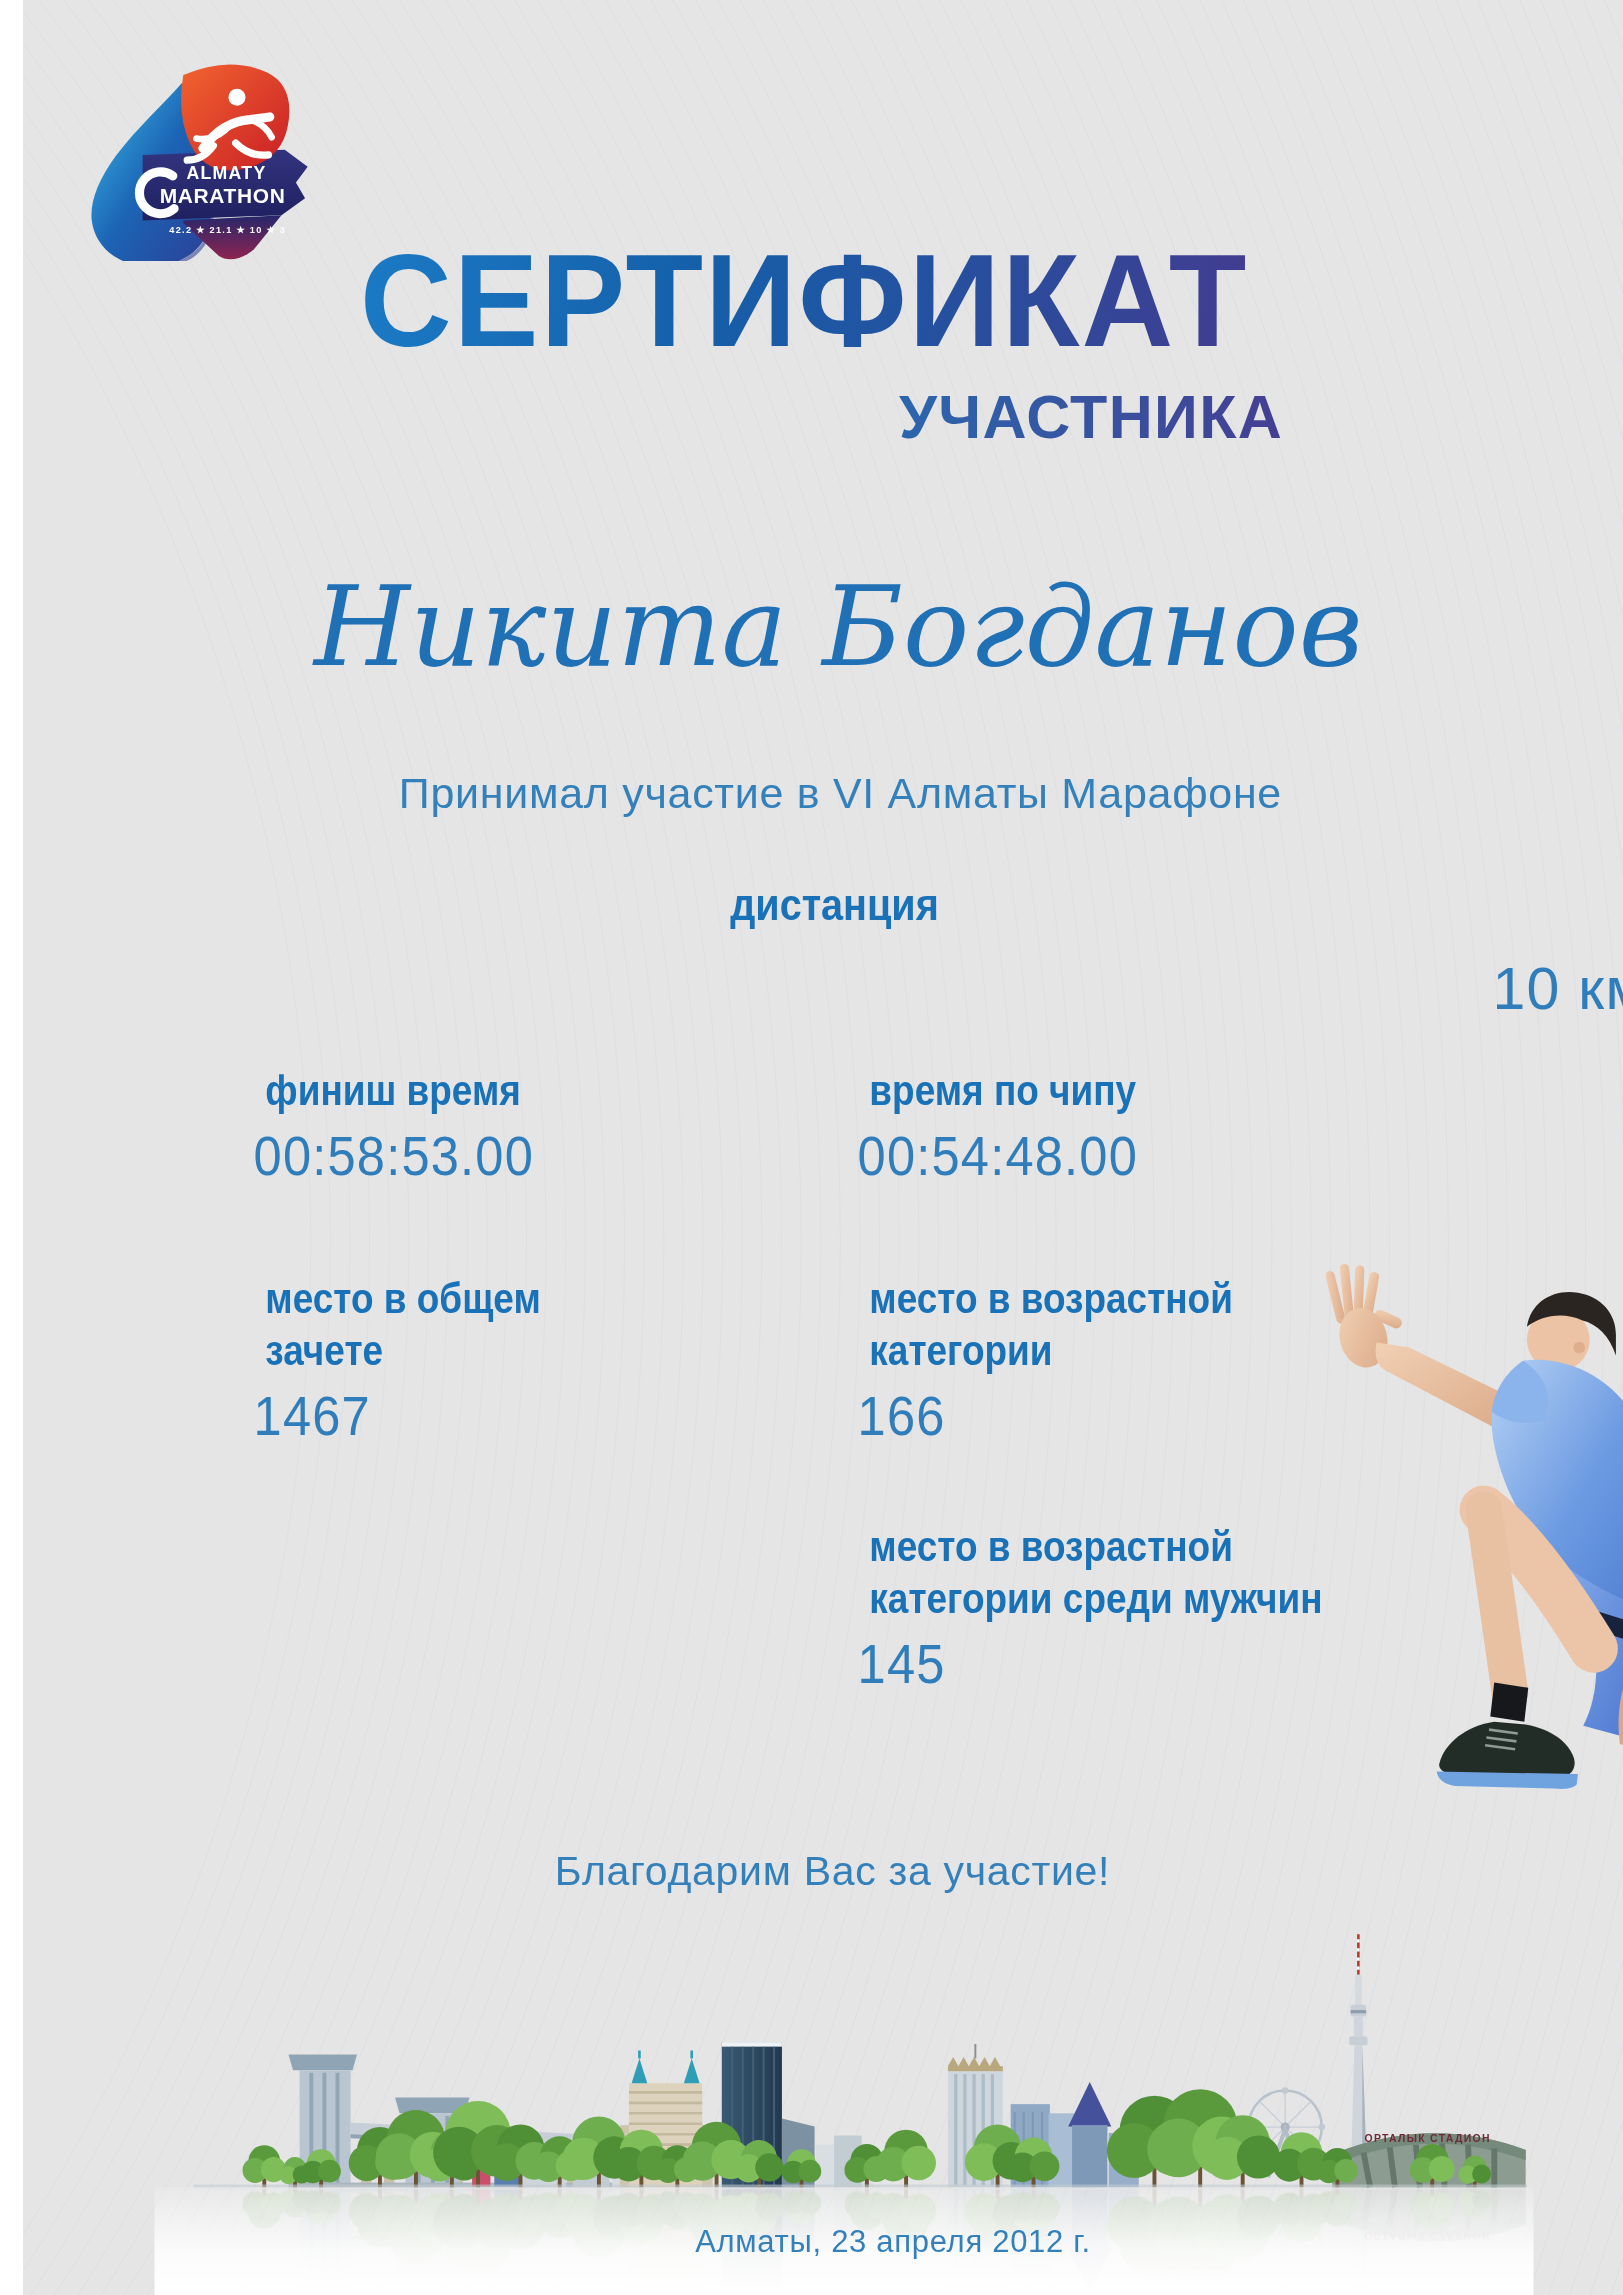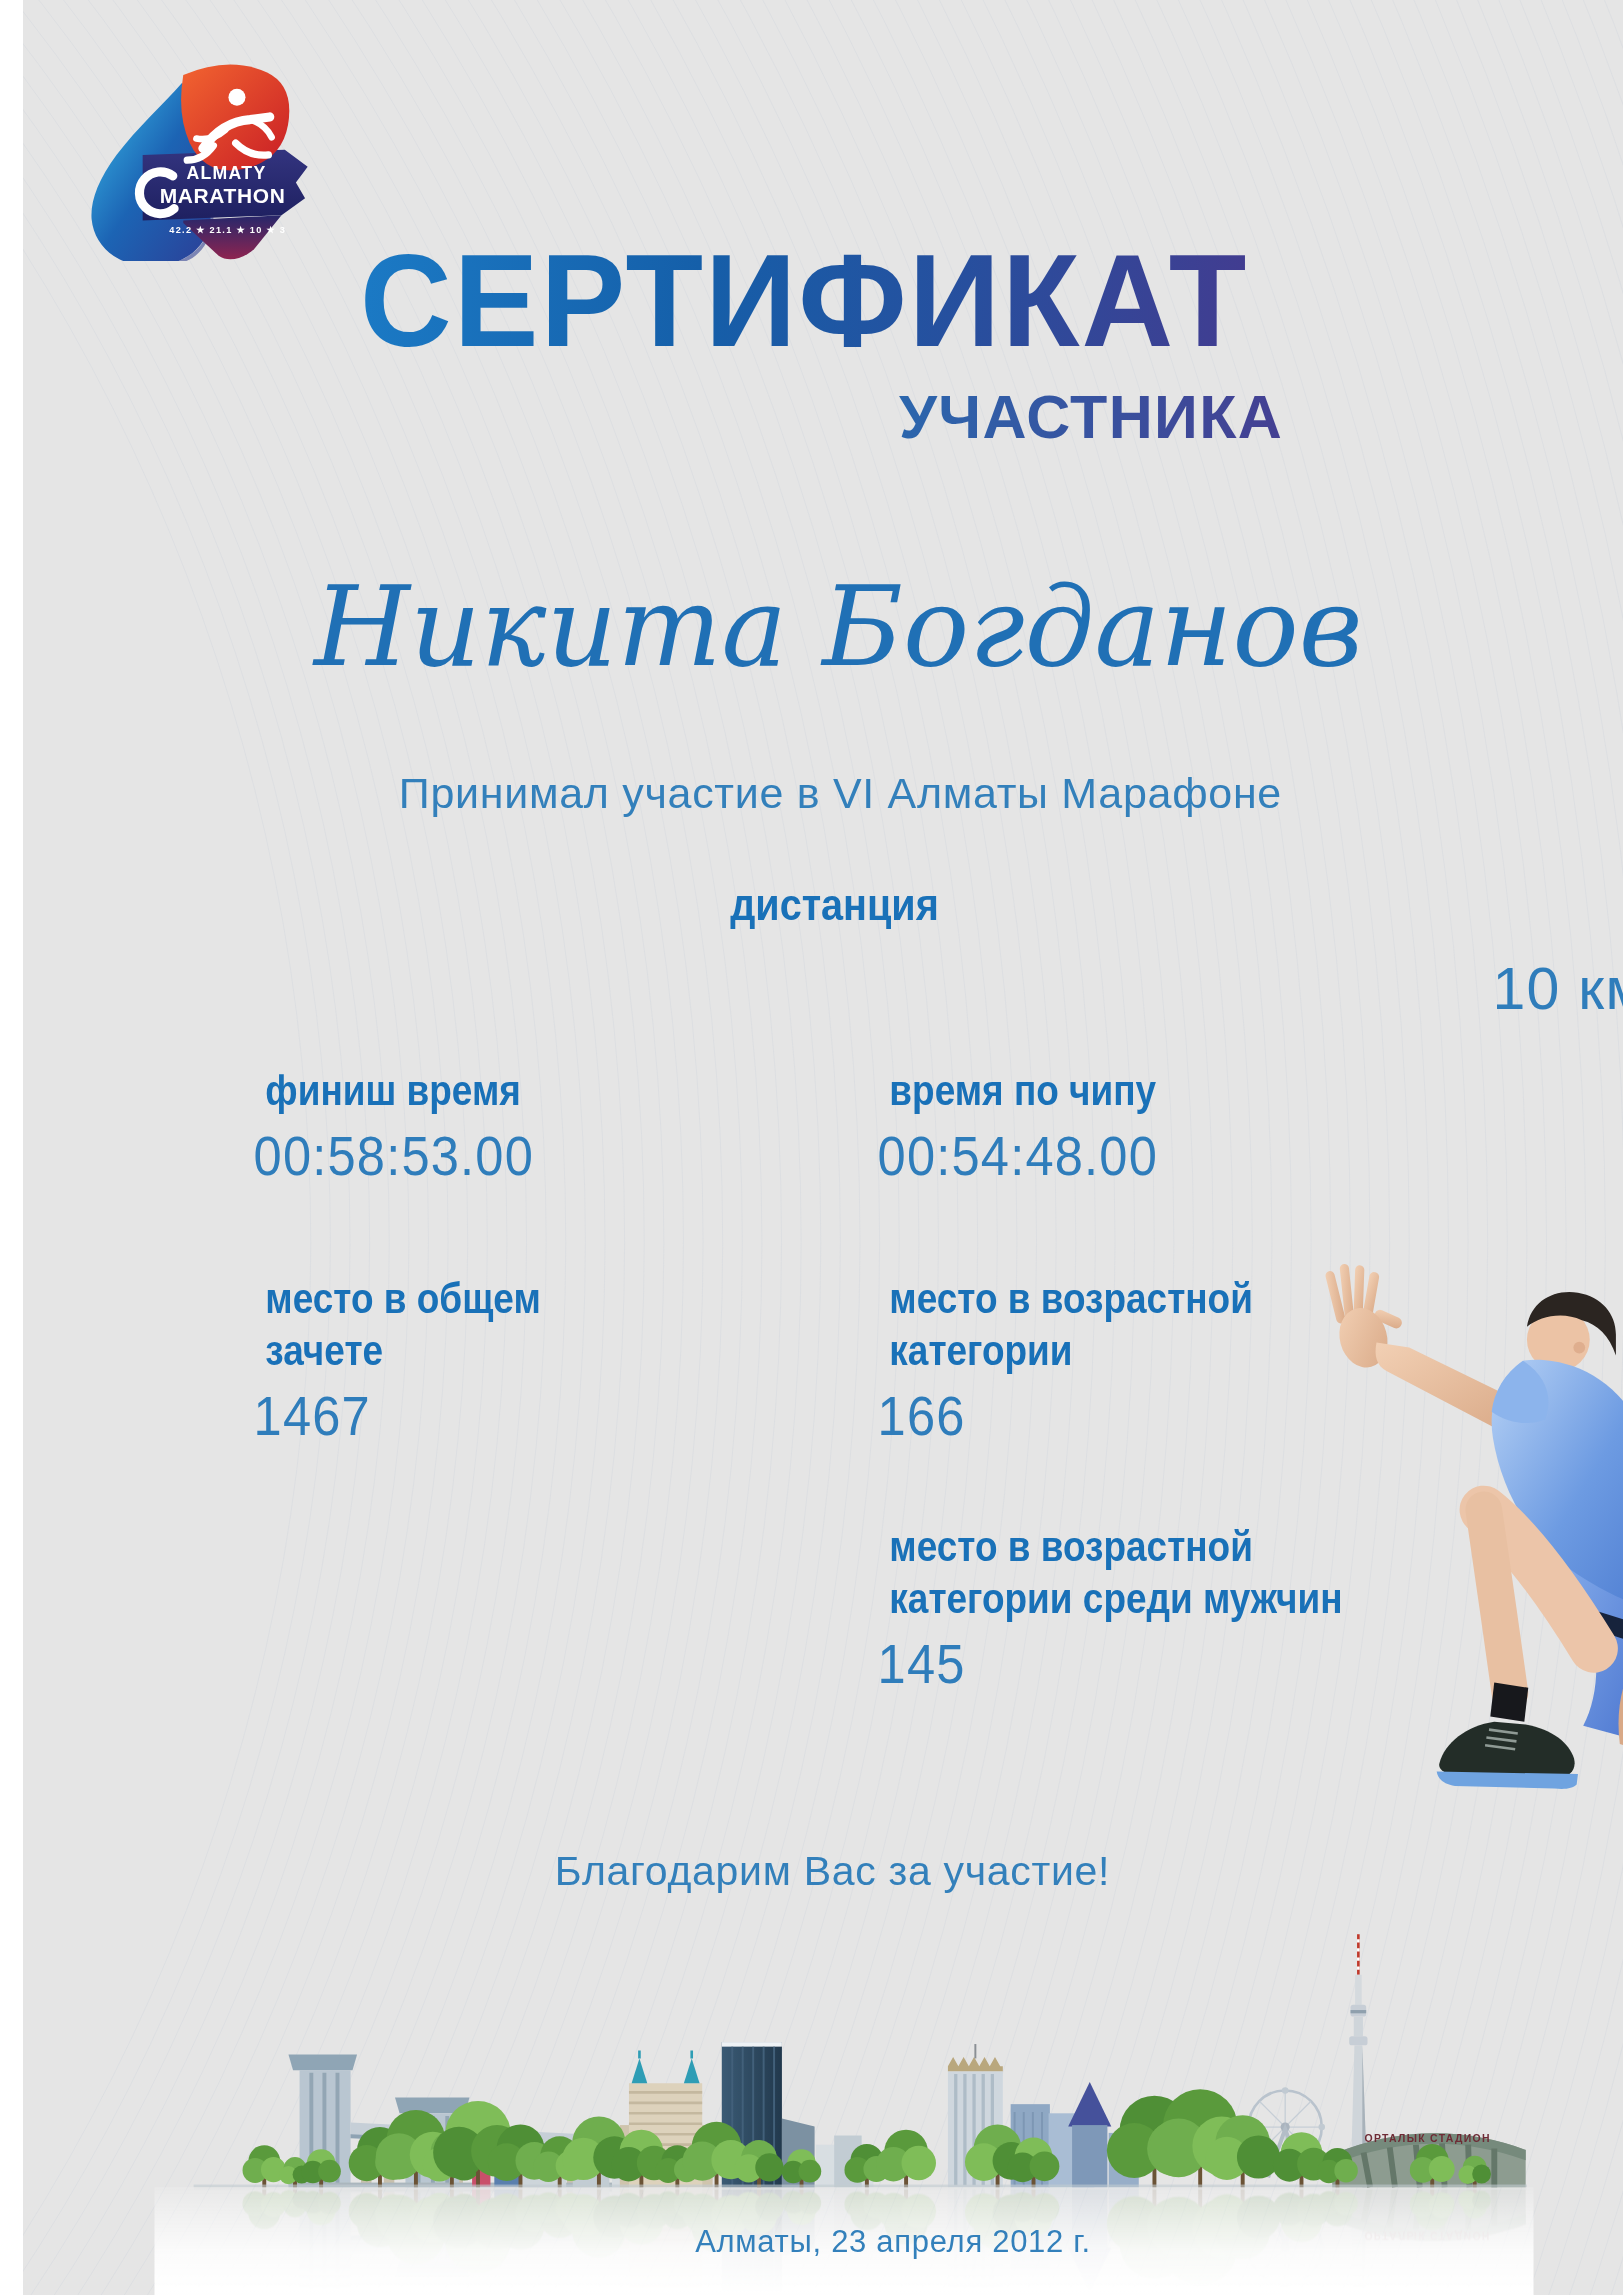--- a/index.html
+++ b/index.html
@@ -25,21 +25,21 @@
   .dist-value{left:0;right:0;top:955px;text-align:right;font-size:59px;color:#2f7dbb;
         transform:translateX(1.3px);letter-spacing:1.3px;}
 
   .cell{position:absolute;}
   .cell .lbl{font-size:42px;line-height:52px;font-weight:bold;color:#1971b8;
              transform:scaleX(0.88);transform-origin:center top;}
   .cell .lbl span{display:block;white-space:nowrap;}
   .cell .val{margin-top:9.2px;font-size:55px;line-height:60px;color:#2f7dbb;letter-spacing:1.3px;
              transform:scaleX(0.92);transform-origin:center top;white-space:nowrap;}
   .c-left{left:207px;width:589px;}
-  .c-right{left:831px;width:589px;}
+  .c-right{left:811px;width:589px;}
   .r1{top:1065px;} .r2{top:1273px;} .r3{top:1521px;}
 
   .thanks{left:0;right:0;top:1848px;text-align:center;font-size:41px;color:#3380bb;
           transform:translateX(-2px);letter-spacing:0.7px;}
   .date-line{left:870px;top:2224px;font-size:31px;color:#3380bb;transform:translateX(-50%);
           white-space:nowrap;letter-spacing:0.7px;}
 </style>
 </head>
 <body>
 

